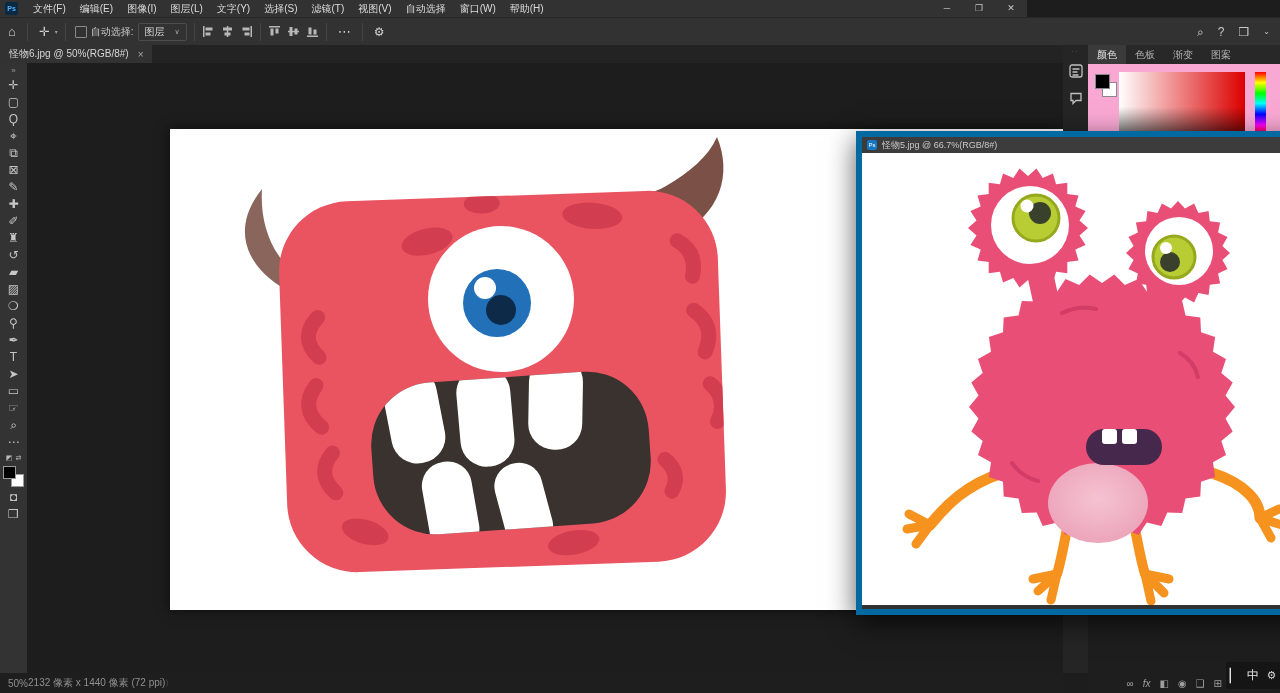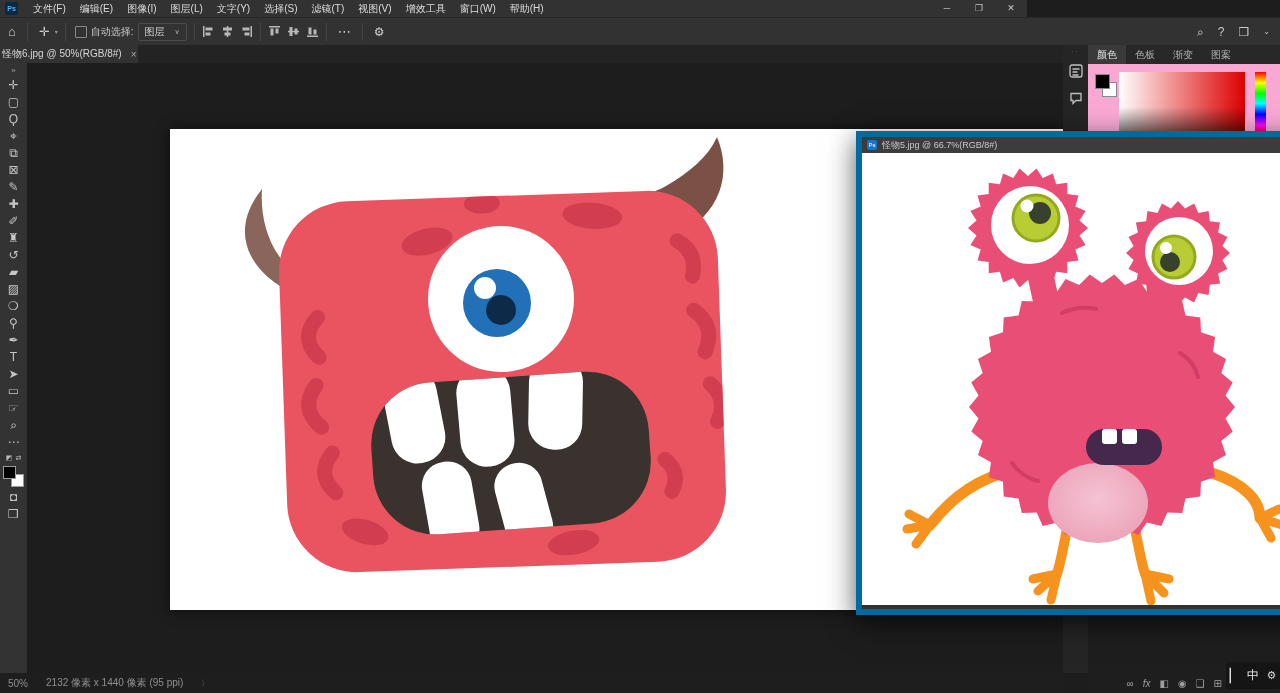--- a/index.html
+++ b/index.html
@@ -18,21 +18,21 @@
   .ob-icon{font-size:13px;color:#d0d0d0;padding:0 4px}
   .ob-caret{font-size:6px;color:#999;margin-left:1px}
   .cb{width:10px;height:10px;border:1px solid #8a8a8a;border-radius:1px;margin:0 4px 0 2px}
   .ob-select{display:flex;align-items:center;gap:10px;border:1px solid #4c4c4c;border-radius:2px;padding:1px 6px;margin-left:4px;color:#d5d5d5}
   .ob-select .sel-caret{font-size:7px;color:#aaa}
   .ob-sicons{display:flex;align-items:center;gap:6px}
   .ob-sicons svg{display:block}
   #ob-right{margin-left:auto;display:flex;align-items:center;gap:14px;padding-right:10px;font-size:12px;color:#c9c9c9}
   
   #tabbar{left:0;top:45px;width:1063px;height:18px;background:#232323;display:flex}
-  .doc-tab{height:18px;background:#323232;display:flex;align-items:center;gap:9px;padding:0 2px;font-size:10px;color:#d6d6d6}
+  .doc-tab{height:18px;background:#323232;display:flex;align-items:center;gap:9px;padding:0 9px;font-size:10px;color:#d6d6d6}
   .doc-tab .close{color:#a8a8a8;font-size:10px}
   
   #toolbar{left:0;top:63px;width:27px;height:610px;background:#333333;display:flex;flex-direction:column;align-items:center;padding-top:2px;box-sizing:border-box}
   .tb-collapse{font-size:8px;color:#999;height:11px;line-height:11px}
   .tool{width:25px;height:17px;display:flex;align-items:center;justify-content:center;font-size:12px;color:#c6c6c6}
   .tool-minis{display:flex;gap:3px;margin-top:4px;font-size:7px;color:#bbb}
   .fgbg{position:relative;width:23px;height:23px;margin-top:3px}
   .fgbg .fg{position:absolute;left:1px;top:1px;width:11px;height:11px;background:#000;border:1px solid #9a9a9a}
   .fgbg .bg{position:absolute;right:1px;bottom:1px;width:11px;height:11px;background:#fff;border:1px solid #9a9a9a}
   
@@ -50,21 +50,21 @@
   .ptab.active{background:#3a3a3a;color:#e6e6e6}
   .pbody{position:relative;height:82px}
   .cp-fg{position:absolute;left:7px;top:10px;width:13px;height:13px;background:#000;border:1px solid #888;z-index:2}
   .cp-bg{position:absolute;left:14px;top:18px;width:13px;height:13px;background:#fff;border:1px solid #888}
   .sat-square{position:absolute;left:31px;top:8px;width:126px;height:63px;
       background:linear-gradient(to bottom,rgba(0,0,0,0) 55%,rgba(0,0,0,.55)),linear-gradient(to right,#ffffff,#dc0000)}
   .hue-strip{position:absolute;left:167px;top:8px;width:11px;height:63px;
       background:linear-gradient(to bottom,#ff0000,#ffff00 17%,#00ff00 34%,#00ffff 50%,#0000ff 67%,#ff00ff 84%,#ff0000)}
   #panel-footer{position:absolute;right:58px;bottom:4px;display:flex;gap:9px;font-size:10px;color:#9f9f9f;align-items:center}
   
-  #statusbar{left:0;top:673px;width:1063px;height:20px;background:#1e1e1e;display:flex;align-items:center;font-size:10px;color:#8f8f8f;padding-left:8px;box-sizing:border-box;gap:18px}
+  #statusbar{left:0;top:673px;width:1063px;height:20px;background:#1e1e1e;display:flex;align-items:center;font-size:10px;color:#8f8f8f;padding-left:8px;box-sizing:border-box;}
   #statusbar .chev{font-size:8px;color:#777}
   
   #floatwin{left:856px;top:131px;width:548px;height:484px;z-index:10;background:#323232;border:6px solid #0369a1;box-sizing:border-box;box-shadow:0 8px 26px rgba(0,0,0,.65)}
   .fw-title{height:16px;background:#3c3c3c;display:flex;align-items:center;gap:5px;padding:0 5px;font-size:9px;color:#c9c9c9}
   .fw-doc-icon{width:10px;height:10px;border-radius:2px;background:#1678c2;color:#fff;font-size:6px;display:flex;align-items:center;justify-content:center;flex:none}
   .fw-controls{margin-left:auto;display:flex;gap:15px;font-size:8px;color:#c0c0c0;padding-right:3px}
   .fw-canvas{position:relative;width:458px;height:452px;background:#fff;overflow:hidden}
   .fw-status{height:14px;background:#383838;display:flex;align-items:center;gap:7px;font-size:9px;color:#b0b0b0;padding:0 5px}
   .fw-scroll{flex:1;max-width:285px;margin-left:auto;height:7px;background:#2a2a2a;border-radius:3px;position:relative}
   .fw-thumb{position:absolute;left:80px;top:0;width:100px;height:7px;background:#6a6a6a;border-radius:3px}
@@ -79,21 +79,21 @@
 <div id="menubar" class="abs">
   <span class="pslogo">Ps</span>
   <span class="menu-item">文件(F)</span>
   <span class="menu-item">编辑(E)</span>
   <span class="menu-item">图像(I)</span>
   <span class="menu-item">图层(L)</span>
   <span class="menu-item">文字(Y)</span>
   <span class="menu-item">选择(S)</span>
   <span class="menu-item">滤镜(T)</span>
   <span class="menu-item">视图(V)</span>
-  <span class="menu-item">增效工具</span>
+  <span class="menu-item">自动选择</span>
   <span class="menu-item">窗口(W)</span>
   <span class="menu-item">帮助(H)</span>
   <div id="win-controls">
     <span>─</span>
     <span>❐</span>
     <span>✕</span>
   </div>
 </div>
 
 <div id="optionsbar" class="abs">
@@ -288,21 +288,21 @@
     <span style="font-style:italic">fx</span>
     <span>◧</span>
     <span>◉</span>
     <span>❑</span>
     <span>⊞</span>
   </div>
 </div>
 
 <div id="statusbar" class="abs">
   <span>50%</span>
-  <span>2132 像素 x 1440 像素 (95 ppi)</span>
+  <span>2132 像素 x 1440 像素 (72 ppi)</span>
   <span class="chev">〉</span>
 </div>
 
 <div id="floatwin" class="abs">
   <div class="fw-title">
     <span class="fw-doc-icon">Ps</span>
     <span>怪物5.jpg @ 66.7%(RGB/8#)</span>
     <span class="fw-controls">
       <span>─</span>
       <span>❐</span>

